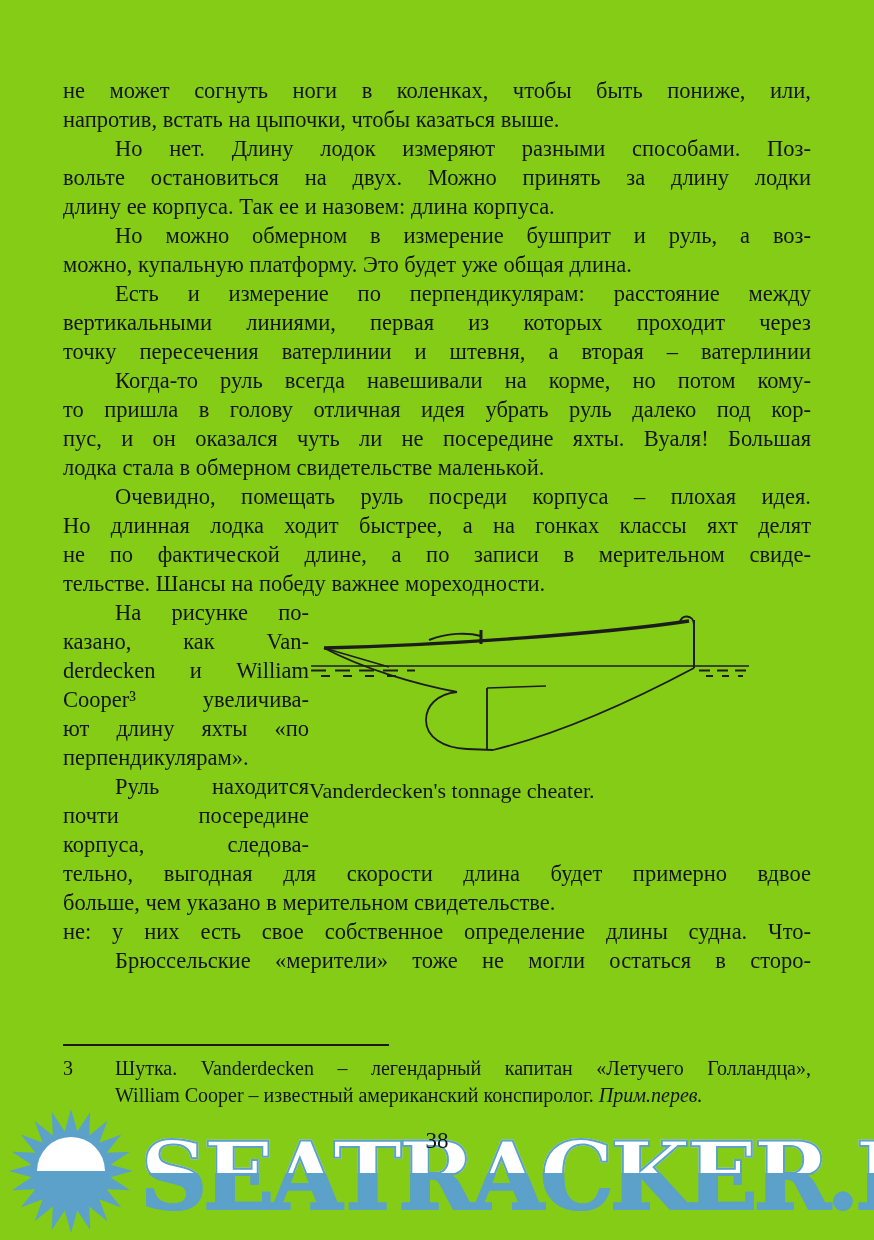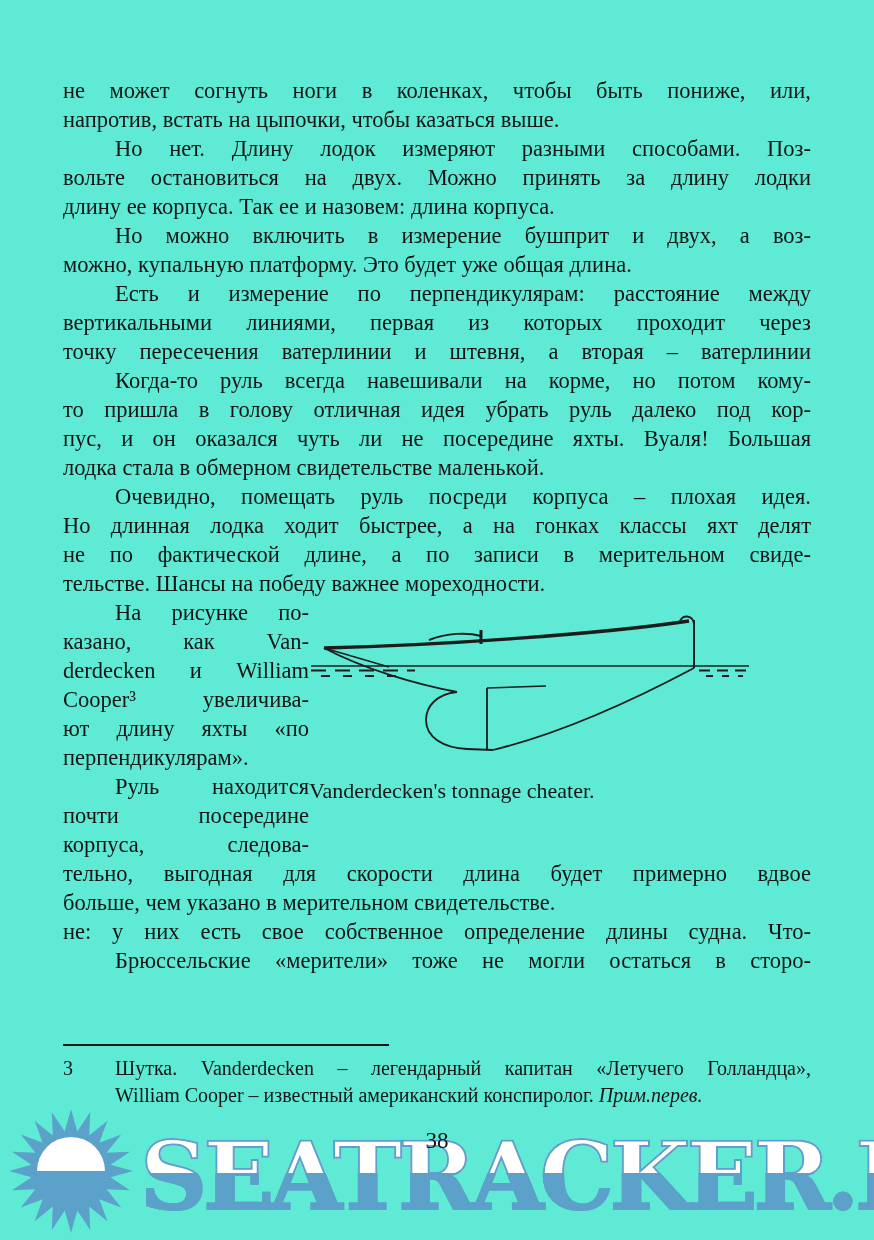--- a/index.html
+++ b/index.html
@@ -1,20 +1,20 @@
 <!DOCTYPE html>
 <html style="--wm: #5ba1c9;"><head>
 <meta charset="utf-8">
 <title>Book page</title>
 <style>
   html,body{margin:0;padding:0;background:#e8e8e8;}
   .page{
     position:relative;
     width:874px;height:1240px;
-    background:#5eead4;
+    background:#84cc16;
     font-family:"Liberation Serif", serif;
     color:#151515;
     overflow:hidden;
     margin:0 auto;
   }
   .textblock{
     position:absolute;
     left:63px;top:76px;width:748px;
     font-size:22.5px;line-height:29px;
     z-index:2;
@@ -88,21 +88,21 @@
 
 <div class="page">
 
   <div class="textblock">
     <div>
         <div class="tline">не может согнуть ноги в коленках, чтобы быть пониже, или,</div>
         <div class="tline last">напротив, встать на цыпочки, чтобы казаться выше.</div>
         <div class="tline indent">Но нет. Длину лодок измеряют разными способами. Поз-</div>
         <div class="tline">вольте остановиться на двух. Можно принять за длину лодки</div>
         <div class="tline last">длину ее корпуса. Так ее и назовем: длина корпуса.</div>
-        <div class="tline indent">Но можно включить в измерение бушприт и двух, а воз-</div>
+        <div class="tline indent">Но можно обмерном в измерение бушприт и руль, а воз-</div>
         <div class="tline last">можно, купальную платформу. Это будет уже общая длина.</div>
         <div class="tline indent">Есть и измерение по перпендикулярам: расстояние между</div>
         <div class="tline">вертикальными линиями, первая из которых проходит через</div>
         <div class="tline">точку пересечения ватерлинии и штевня, а вторая – ватерлинии</div>
         <div class="tline indent">Когда-то руль всегда навешивали на корме, но потом кому-</div>
         <div class="tline">то пришла в голову отличная идея убрать руль далеко под кор-</div>
         <div class="tline">пус, и он оказался чуть ли не посередине яхты. Вуаля! Большая</div>
         <div class="tline last">лодка стала в обмерном свидетельстве маленькой.</div>
         <div class="tline indent">Очевидно, помещать руль посреди корпуса – плохая идея.</div>
         <div class="tline">Но длинная лодка ходит быстрее, а на гонках классы яхт делят</div>

